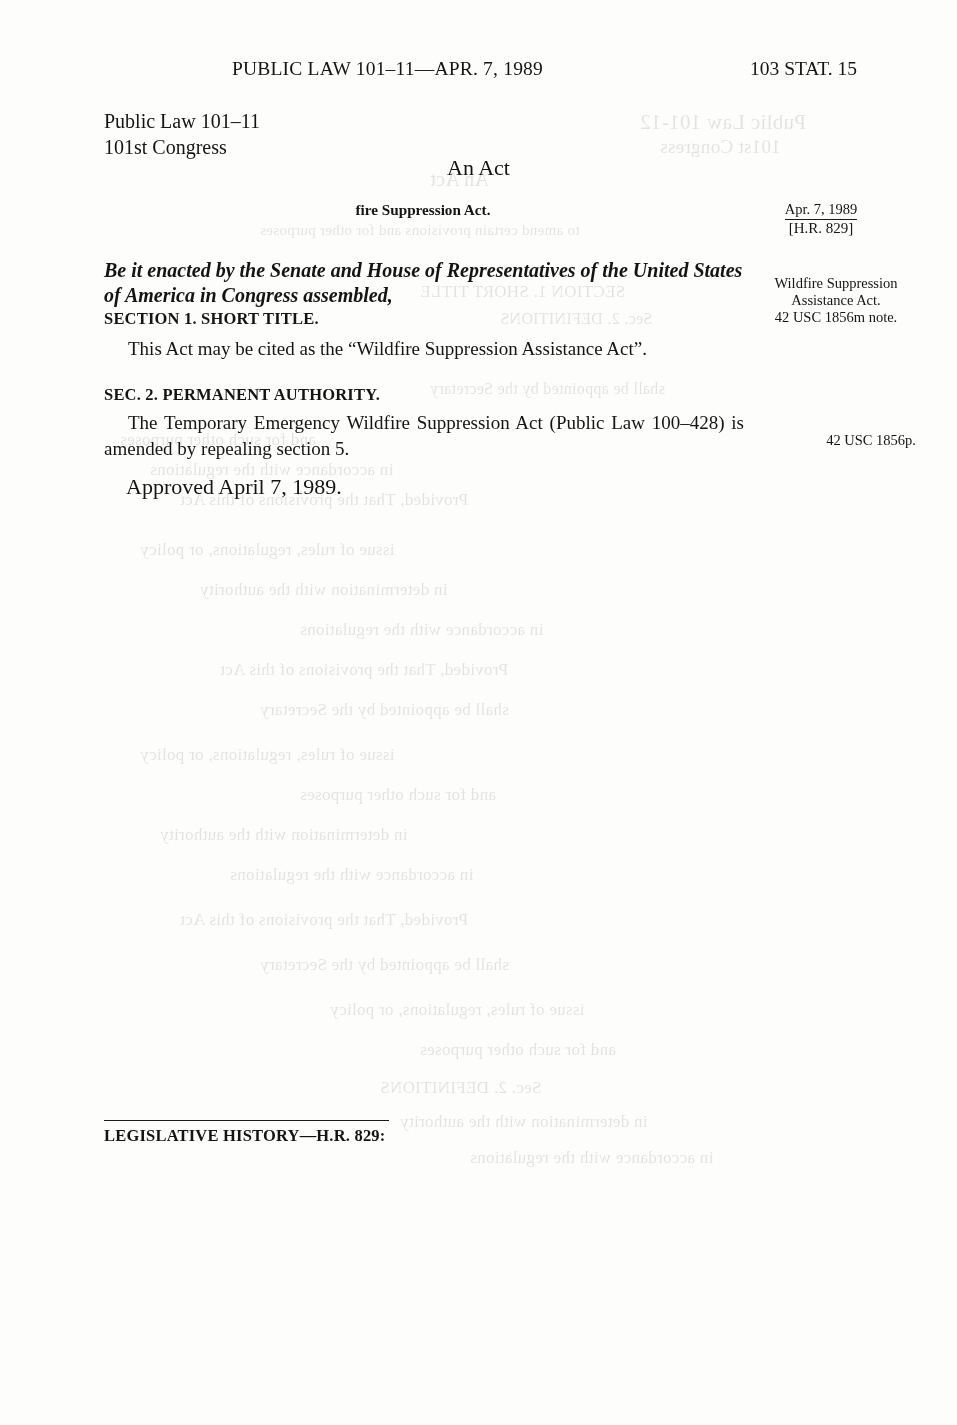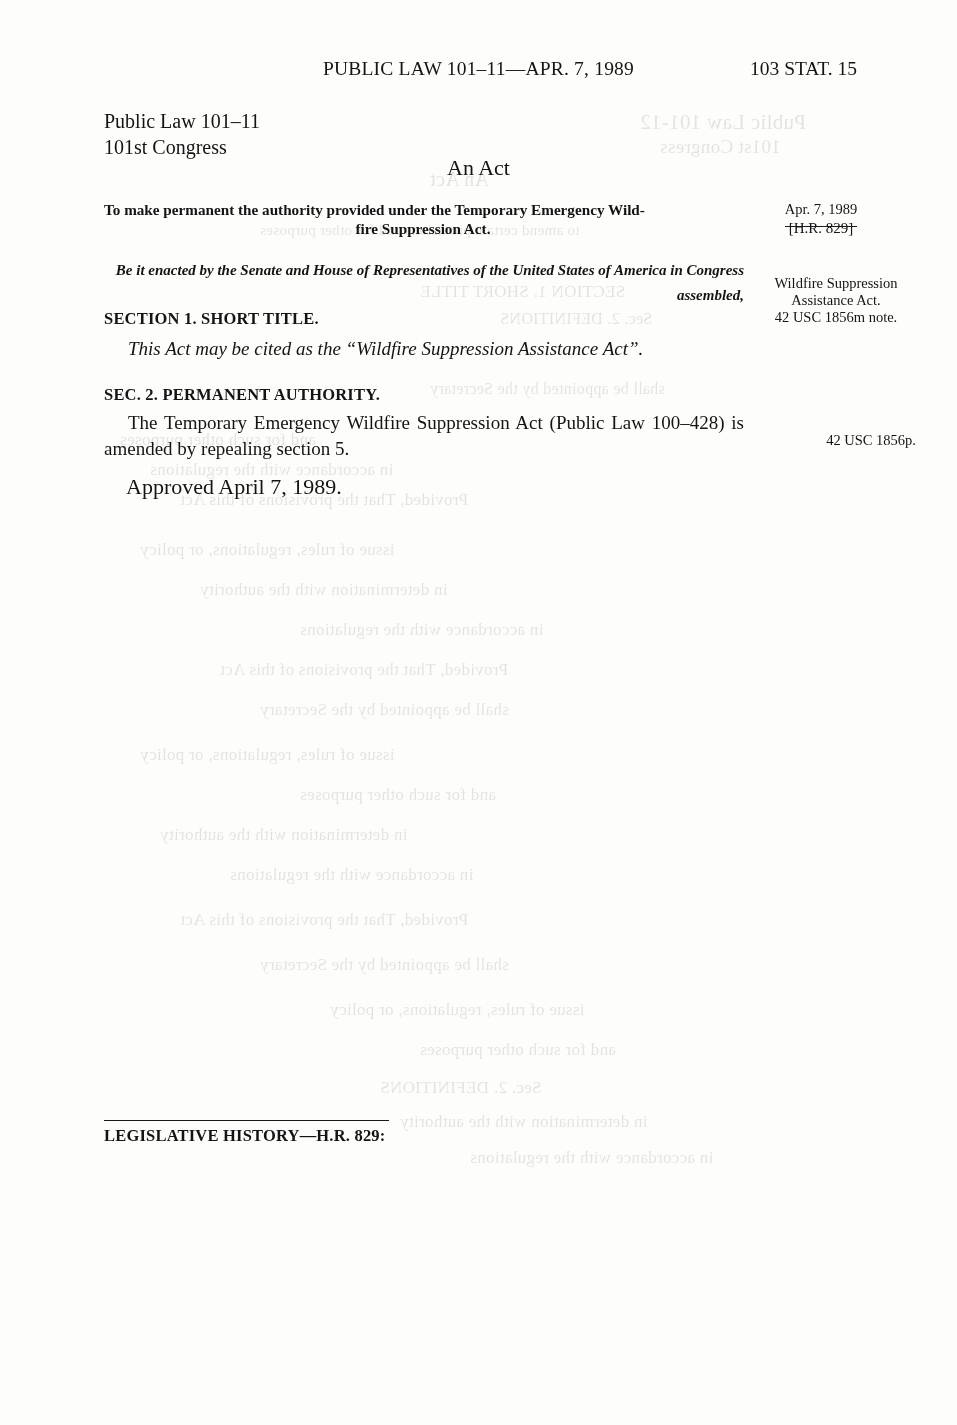--- a/index.html
+++ b/index.html
@@ -26,21 +26,21 @@
     transform: scaleX(-1);
     white-space: pre;
     pointer-events: none;
     letter-spacing: 0.3px;
   }
 
   .running-head {
     position: absolute;
     top: 58px;
     left: 0;
-    width: 957px;
+    width: 775px;
     text-align: center;
     font-size: 19.5px;
     letter-spacing: 0.2px;
   }
   .stat-no {
     position: absolute;
     top: 58px;
     right: 100px;
     font-size: 19.5px;
   }
@@ -75,46 +75,45 @@
   .longtitle .l2 {
     display: block;
     text-align: center;
   }
 
   .enacting {
     position: absolute;
     top: 258px;
     left: 104px;
     width: 640px;
-    font-size: 15px;
+    font-size: 20px;
     font-style: italic;
     font-weight: bold;
     line-height: 25px;
-    text-align: right;
   }
 
   .sec-head {
     position: absolute;
     left: 104px;
     font-size: 16.5px;
     font-weight: bold;
     letter-spacing: 0.2px;
   }
   #sec1-head { top: 309px; text-align: right; }
   #sec2-head { top: 385px; }
 
   .body-para {
     position: absolute;
     left: 104px;
     width: 640px;
     font-size: 19px;
     line-height: 26px;
     text-align: justify;
   }
-  #sec1-text { top: 336px; font-style: italic; }
+  #sec1-text { top: 336px; }
   #sec2-text { top: 410px; }
   .body-para .indent { padding-left: 24px; }
 
   .approved {
     position: absolute;
     top: 474px;
     left: 126px;
     font-size: 22px;
   }
 
@@ -126,21 +125,21 @@
     font-size: 14.5px;
     line-height: 17px;
   }
   #note-date {
     top: 201px;
     text-align: center;
     width: 130px;
   }
   #note-date .dateline {
     border-bottom: 1.2px solid #1a1a1a;
-    padding-bottom: 8px;
+    padding-bottom: 1px;
     display: inline-block;
   }
   #note-bill {
     top: 220px;
     width: 130px;
     text-align: center;
     font-size: 15px;
   }
   #note-shorttitle { top: 275px; text-align: center; }
   #note-usc { top: 432px; text-align: right; }
@@ -207,21 +206,20 @@
   <div class="stat-no">103 STAT. 15</div>
 
   <div class="law-head">
     <div>Public Law 101–11</div>
     <div>101st Congress</div>
   </div>
 
   <div class="an-act">An Act</div>
 
   <div class="longtitle">
-    <span>To make permanent the authority provided under the Temporary Emergency Wild-</span>
     <span class="l2">fire Suppression Act.</span>
   </div>
 
   <div class="enacting">Be it enacted by the Senate and House of Representatives of the United States of America in Congress assembled,</div>
 
   <div class="sec-head" id="sec1-head">SECTION 1. SHORT TITLE.</div>
   <div class="body-para" id="sec1-text">
     <span class="indent">This Act may be cited as the “Wildfire Suppression Assistance Act”.</span>
   </div>
 

